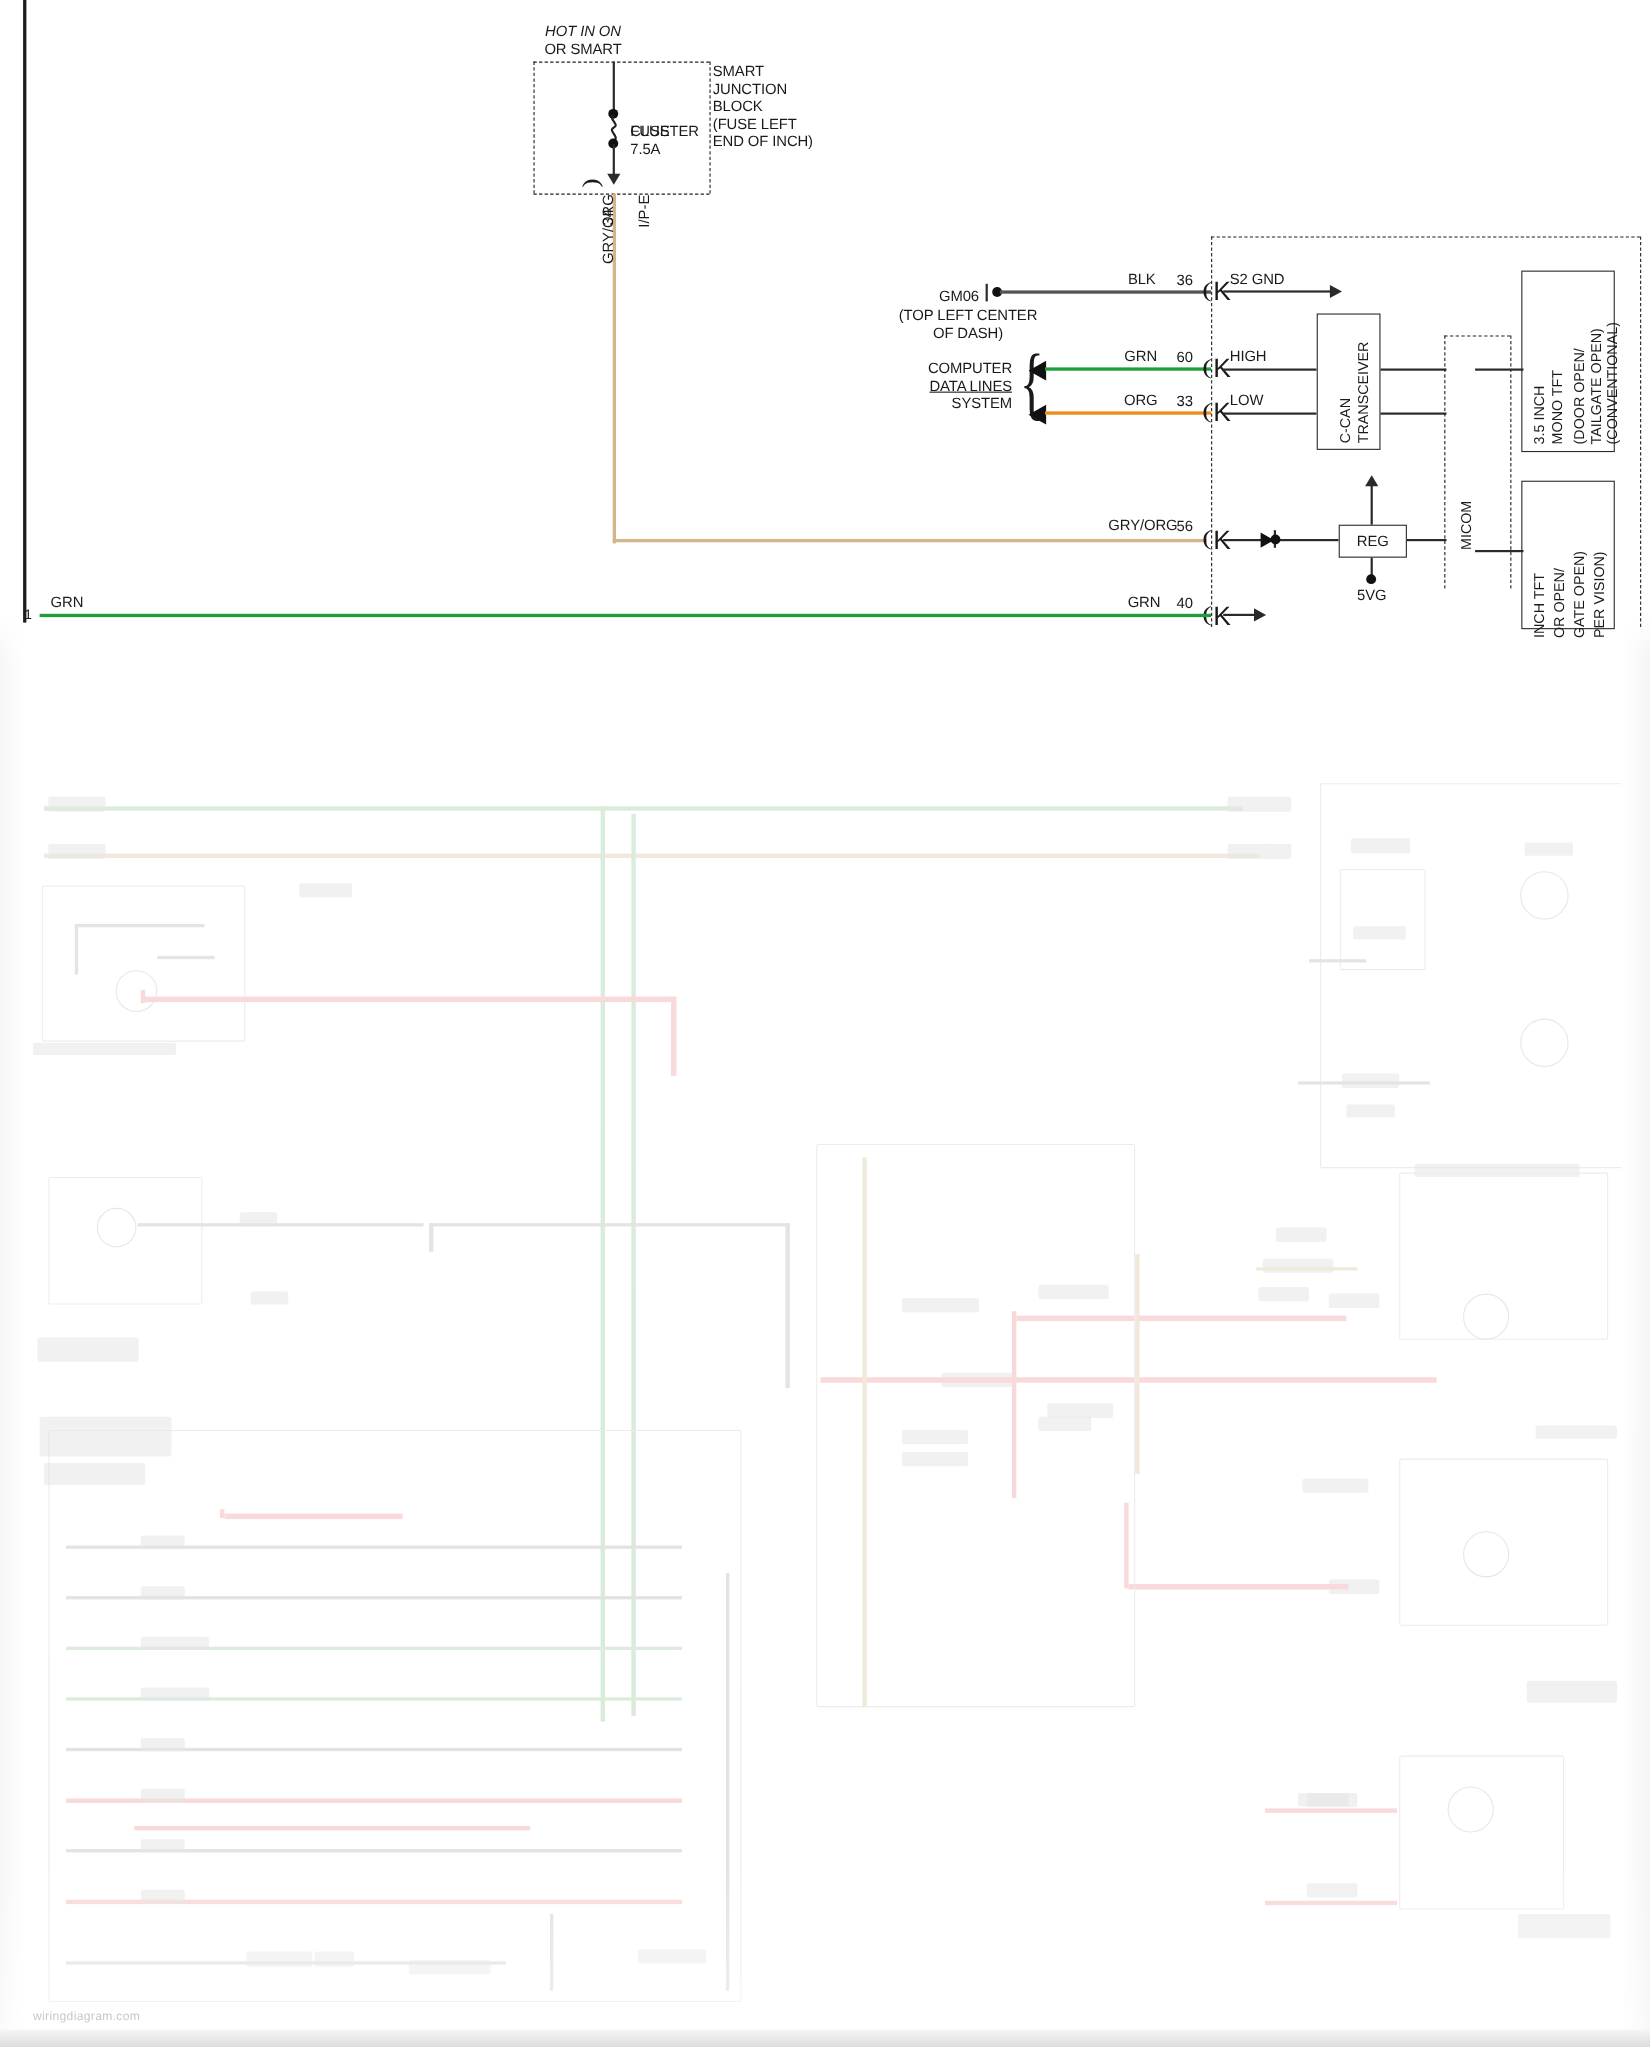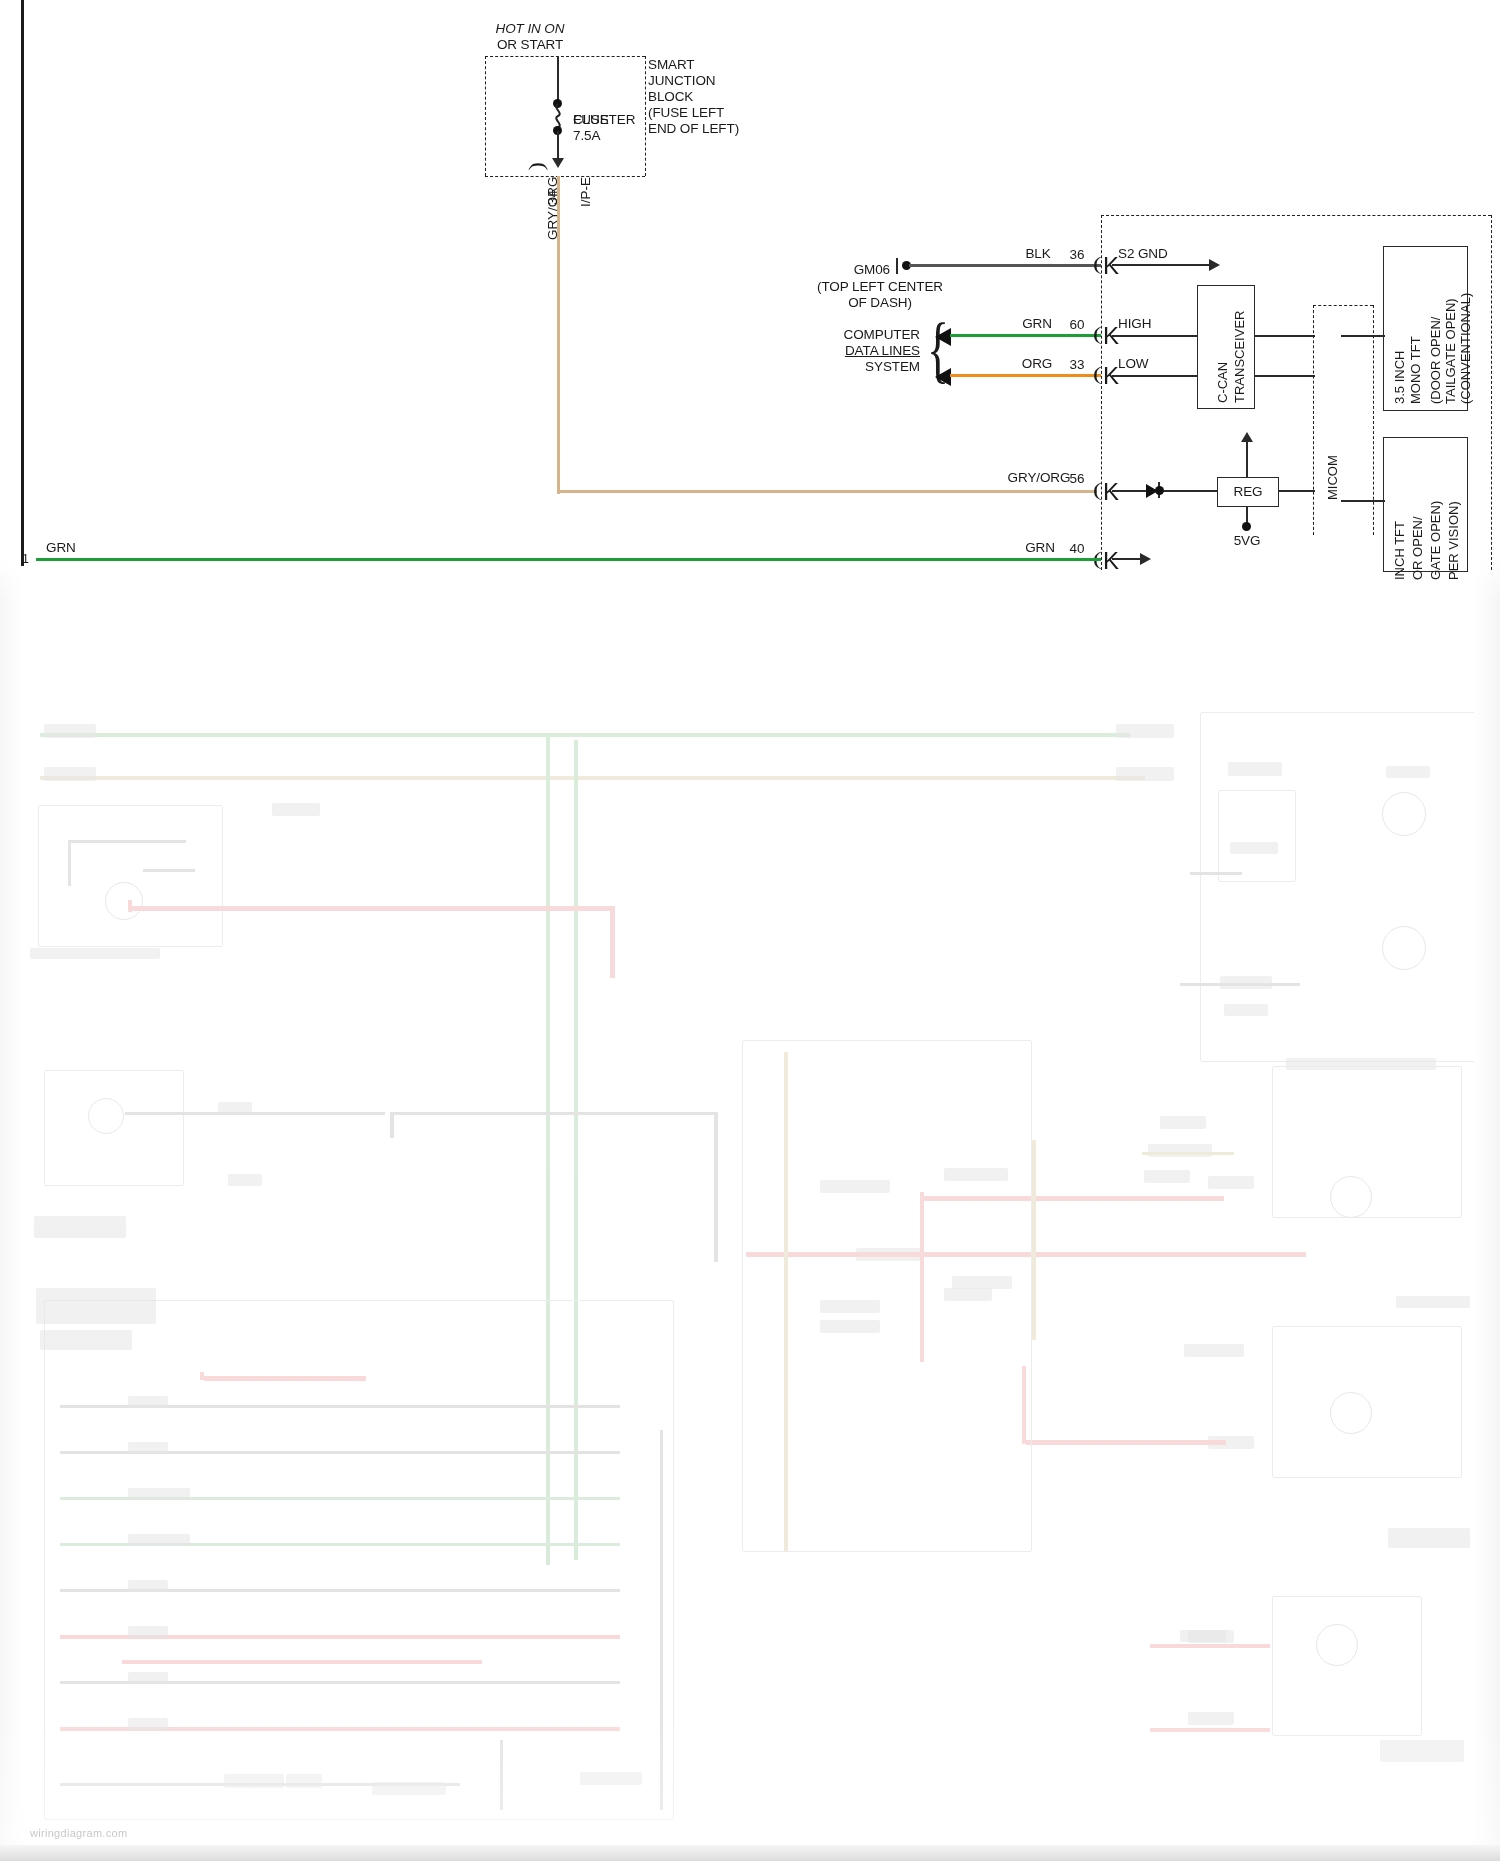--- a/index.html
+++ b/index.html
@@ -355,21 +355,21 @@
 
   <div id="bg-fade"></div>
   <div id="edge-left"></div>
   <div id="edge-right"></div>
   <div id="edge-top-left-bar"></div>
   <div id="edge-bottom"></div>
 
   <div id="fg-layer">
 
     <div class="lbl c" style="left:460px; top:21px; width:140px;font-style:italic;">HOT IN ON</div>
-    <div class="lbl c" style="left:460px; top:37px; width:140px;">OR START</div>
+    <div class="lbl c" style="left:460px; top:37px; width:140px;">OR SMART</div>
 
     <div class="dash-t" style="left:485px; top:56px; width:160px;"></div>
     <div class="dash-b" style="left:485px; top:176px; width:160px;"></div>
     <div class="dash-l" style="left:485px; top:56px; height:120px;"></div>
     <div class="dash-r" style="left:645px; top:56px; height:120px;"></div>
 
     <div class="thin" style="left:557px; top:56px; width:2.2px; height:48px;"></div>
     <div class="dot" style="left:553px; top:99px;"></div>
     <svg class="fuse-squiggle" style="left:551px; top:104px;" viewBox="0 0 14 24">
       <path d="M7 0 C1 4, 13 9, 7 12 C1 15, 13 20, 7 24" fill="none" stroke="#222" stroke-width="2"></path>
@@ -379,21 +379,21 @@
     <div class="arrow-down" style="left:552px; top:158px;"></div>
 
     <div class="lbl" style="left:573px; top:96px;margin-top:16px;">CLUSTER</div>
     <div class="lbl" style="left:573px; top:112px;">FUSE</div>
     <div class="lbl" style="left:573px; top:128px;">7.5A</div>
 
     <div class="lbl" style="left:648px; top:57px;">SMART</div>
     <div class="lbl" style="left:648px; top:73px;">JUNCTION</div>
     <div class="lbl" style="left:648px; top:89px;">BLOCK</div>
     <div class="lbl" style="left:648px; top:105px;">(FUSE LEFT</div>
-    <div class="lbl" style="left:648px; top:121px;">END OF LEFT)</div>
+    <div class="lbl" style="left:648px; top:121px;">END OF INCH)</div>
 
     <div class="paren" style="left:550px; top:162px; transform: rotate(90deg) scaleY(.8);">(</div>
 
     <div class="wire wire-gryorg v" style="left:557px; top:176px; width:3.2px; height:318px;"></div>
     <div class="wire wire-gryorg" style="left:557px; top:490px; width:540px; height:3.2px;"></div>
 
     <div class="vlbl" style="left:545px; top:240px;">GRY/ORG</div>
     <div class="vlbl" style="left:545px; top:205px;">34</div>
     <div class="vlbl" style="left:578px; top:207px;">I/P-E</div>
 

